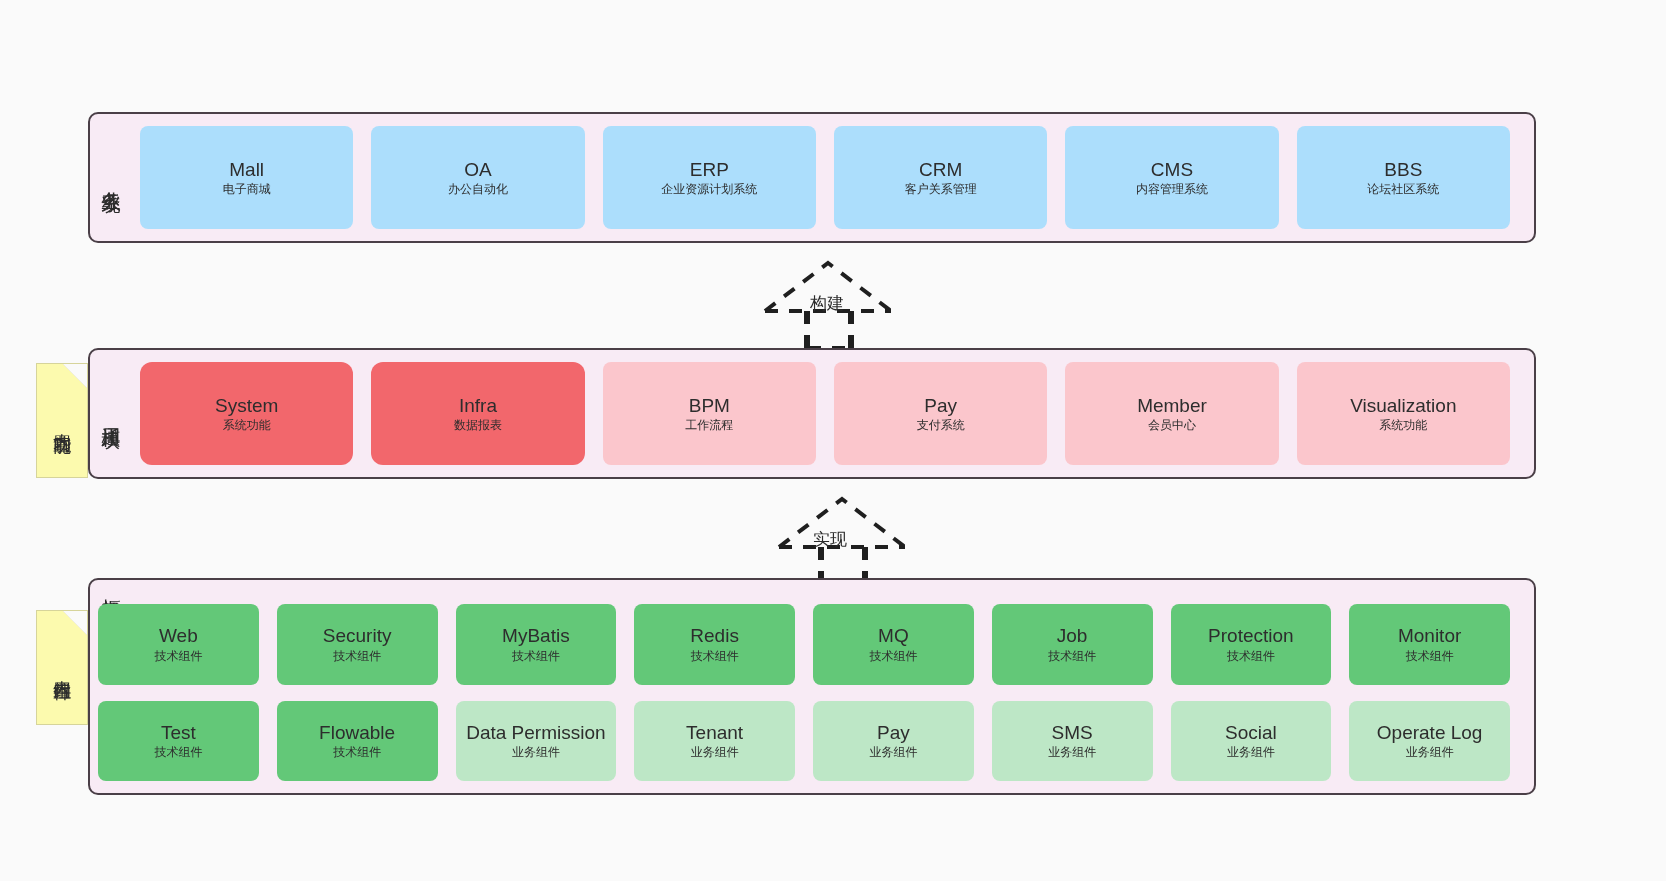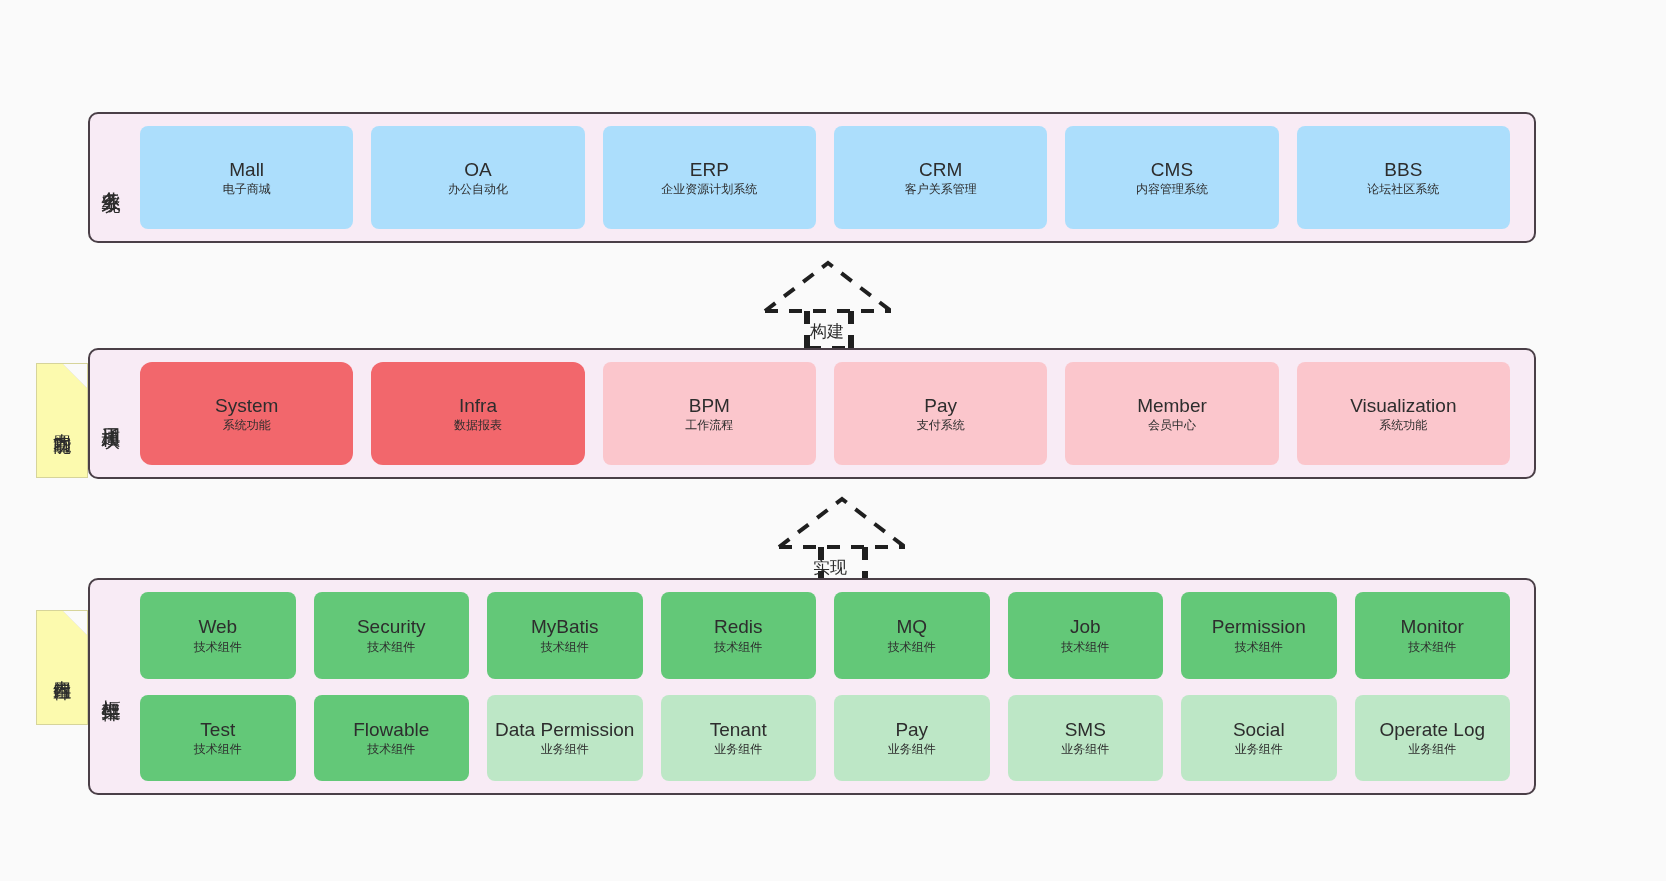--- a/index.html
+++ b/index.html
@@ -128,21 +128,20 @@
     position: absolute;
     pointer-events: none;
   }
   .connector-label {
     position: absolute;
     font-size: 17px;
     color: #2c2c2c;
     white-space: nowrap;
     background: transparent;
     line-height: 1;
-    margin-top: 28px;
   }
 </style>
 </head>
 <body>
 
 <div class="canvas">
 
   <div class="layer" id="layer-business" style="left:88px; top:112px; width:1448px; height:131px;">
     <div class="layer-title">业务系统</div>
     <div class="layer-body">
@@ -248,21 +247,21 @@
       <line x1="2" y1="37" x2="46" y2="37" stroke="#1f1f1f" stroke-width="4" stroke-dasharray="13 11"></line>
     </svg>
   </div>
 
   <div class="note" style="left:36px; top:610px; width:52px; height:115px;">
     <span class="fold"></span>
     <span class="fold-cut"></span>
     <span>内置组件</span>
   </div>
 
-  <div class="layer" id="layer-framework" style="left:88px; top:578px; width:1448px; height:217px;">
+  <div class="layer" id="layer-framework" style="left:88px; top:578px; width:1448px; height:217px;flex-direction:column;">
     <div class="layer-title">框架组件</div>
     <div class="layer-body">
 
       <div class="row">
         <div class="node fill-green">
           <span class="n-title">Web</span>
           <span class="n-sub">技术组件</span>
         </div>
         <div class="node fill-green">
           <span class="n-title">Security</span>
@@ -278,21 +277,21 @@
         </div>
         <div class="node fill-green">
           <span class="n-title">MQ</span>
           <span class="n-sub">技术组件</span>
         </div>
         <div class="node fill-green">
           <span class="n-title">Job</span>
           <span class="n-sub">技术组件</span>
         </div>
         <div class="node fill-green">
-          <span class="n-title">Permission</span>
+          <span class="n-title">Protection</span>
           <span class="n-sub">技术组件</span>
         </div>
         <div class="node fill-green">
           <span class="n-title">Monitor</span>
           <span class="n-sub">技术组件</span>
         </div>
       </div>
 
       <div class="row">
         <div class="node fill-green">

